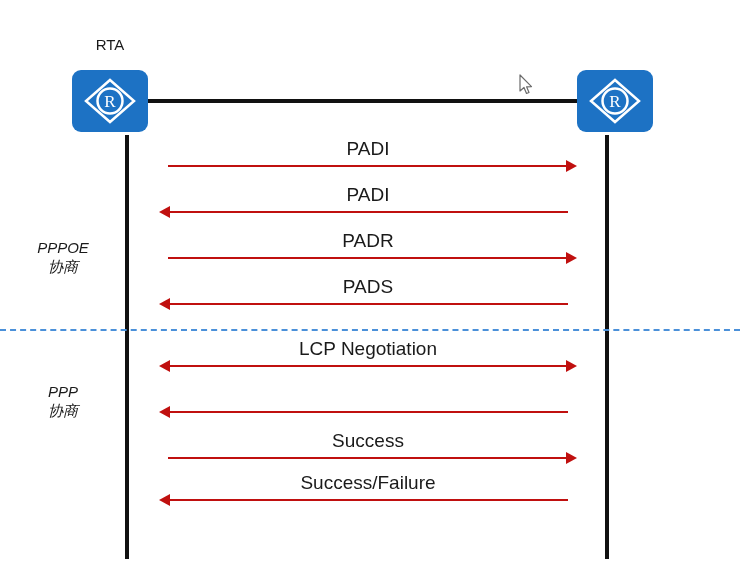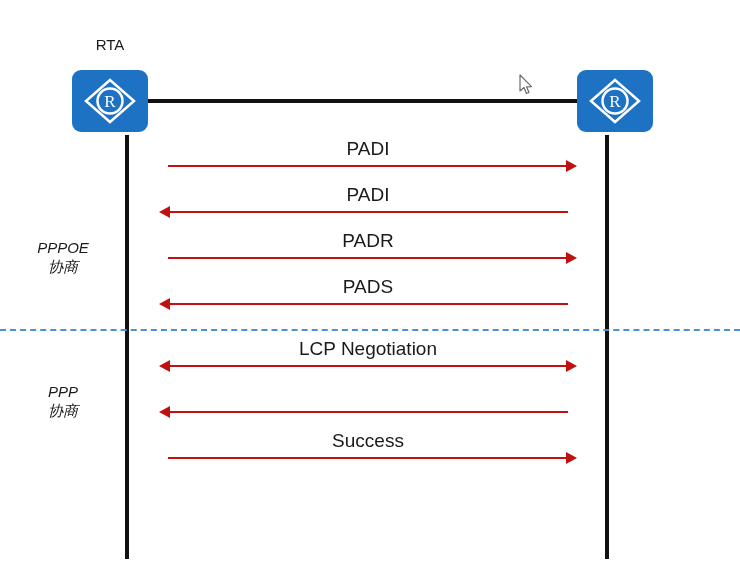--- a/index.html
+++ b/index.html
@@ -237,20 +237,27 @@
   </div>
 
   <div class="msg right" style="top:426px">
     <div class="msg-text">Success</div>
     <div class="arrow">
       <div class="shaft"></div>
       <div class="head"></div>
     </div>
   </div>
 
+  <div class="msg left" style="top:468px">
+    <div class="msg-text">Success/Failure</div>
+    <div class="arrow">
+      <div class="shaft"></div>
+      <div class="head"></div>
+    </div>
+  </div>
 
 
   <div id="cursor">
     <svg width="16" height="22" viewBox="0 0 16 22">
       <polygon points="1,1 1,17 5,13.5 7.5,19.5 10,18.5 7.6,12.8 12.5,12.6" fill="#ffffff" stroke="#6b6b6b" stroke-width="1.2" stroke-linejoin="round"></polygon>
     </svg>
   </div>
 
 </div>
 

